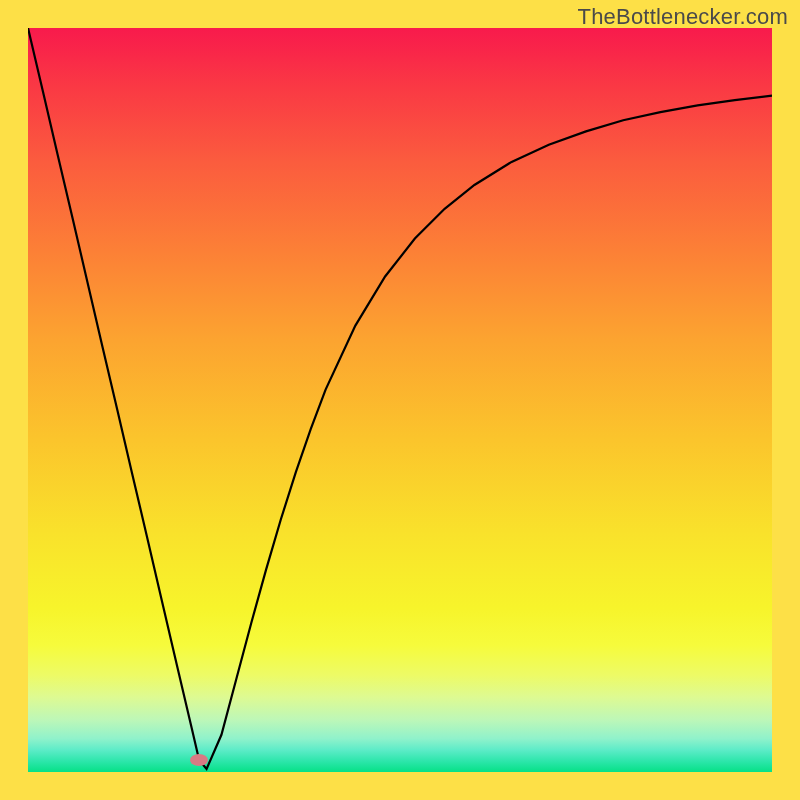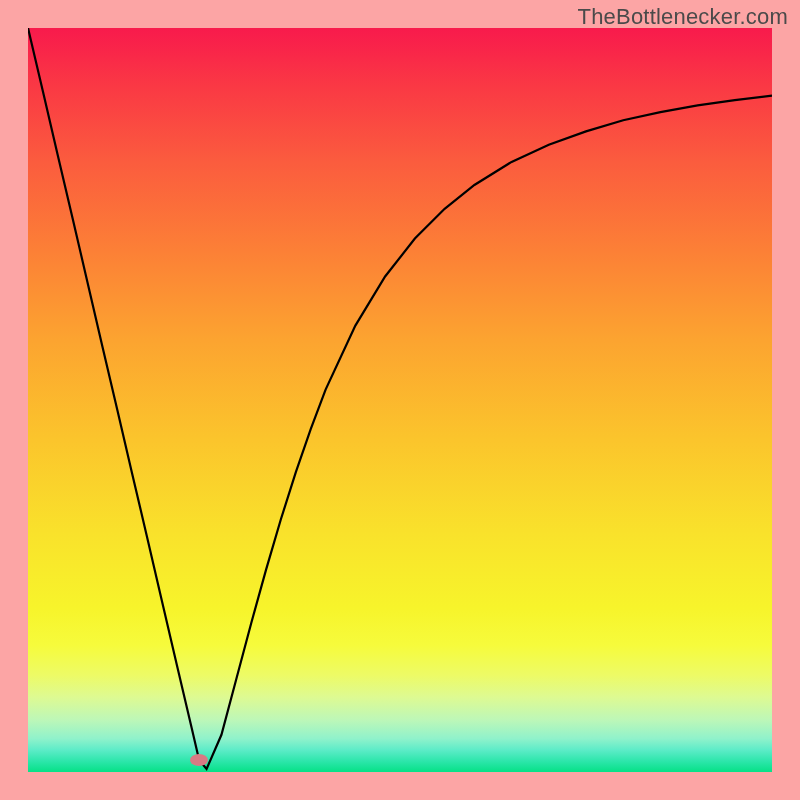--- a/index.html
+++ b/index.html
@@ -8,21 +8,21 @@
     width: 800px;
     height: 800px;
     background: #000;
     overflow: hidden;
     font-family: Arial, Helvetica, sans-serif;
   }
   .frame {
     position: relative;
     width: 800px;
     height: 800px;
-    background: #fca5a5;
+    background: #fde047;
   }
   .watermark {
     position: absolute;
     top: 4px;
     right: 12px;
     color: #4a4a4a;
     font-size: 22px;
     letter-spacing: 0.2px;
     z-index: 3;
   }

